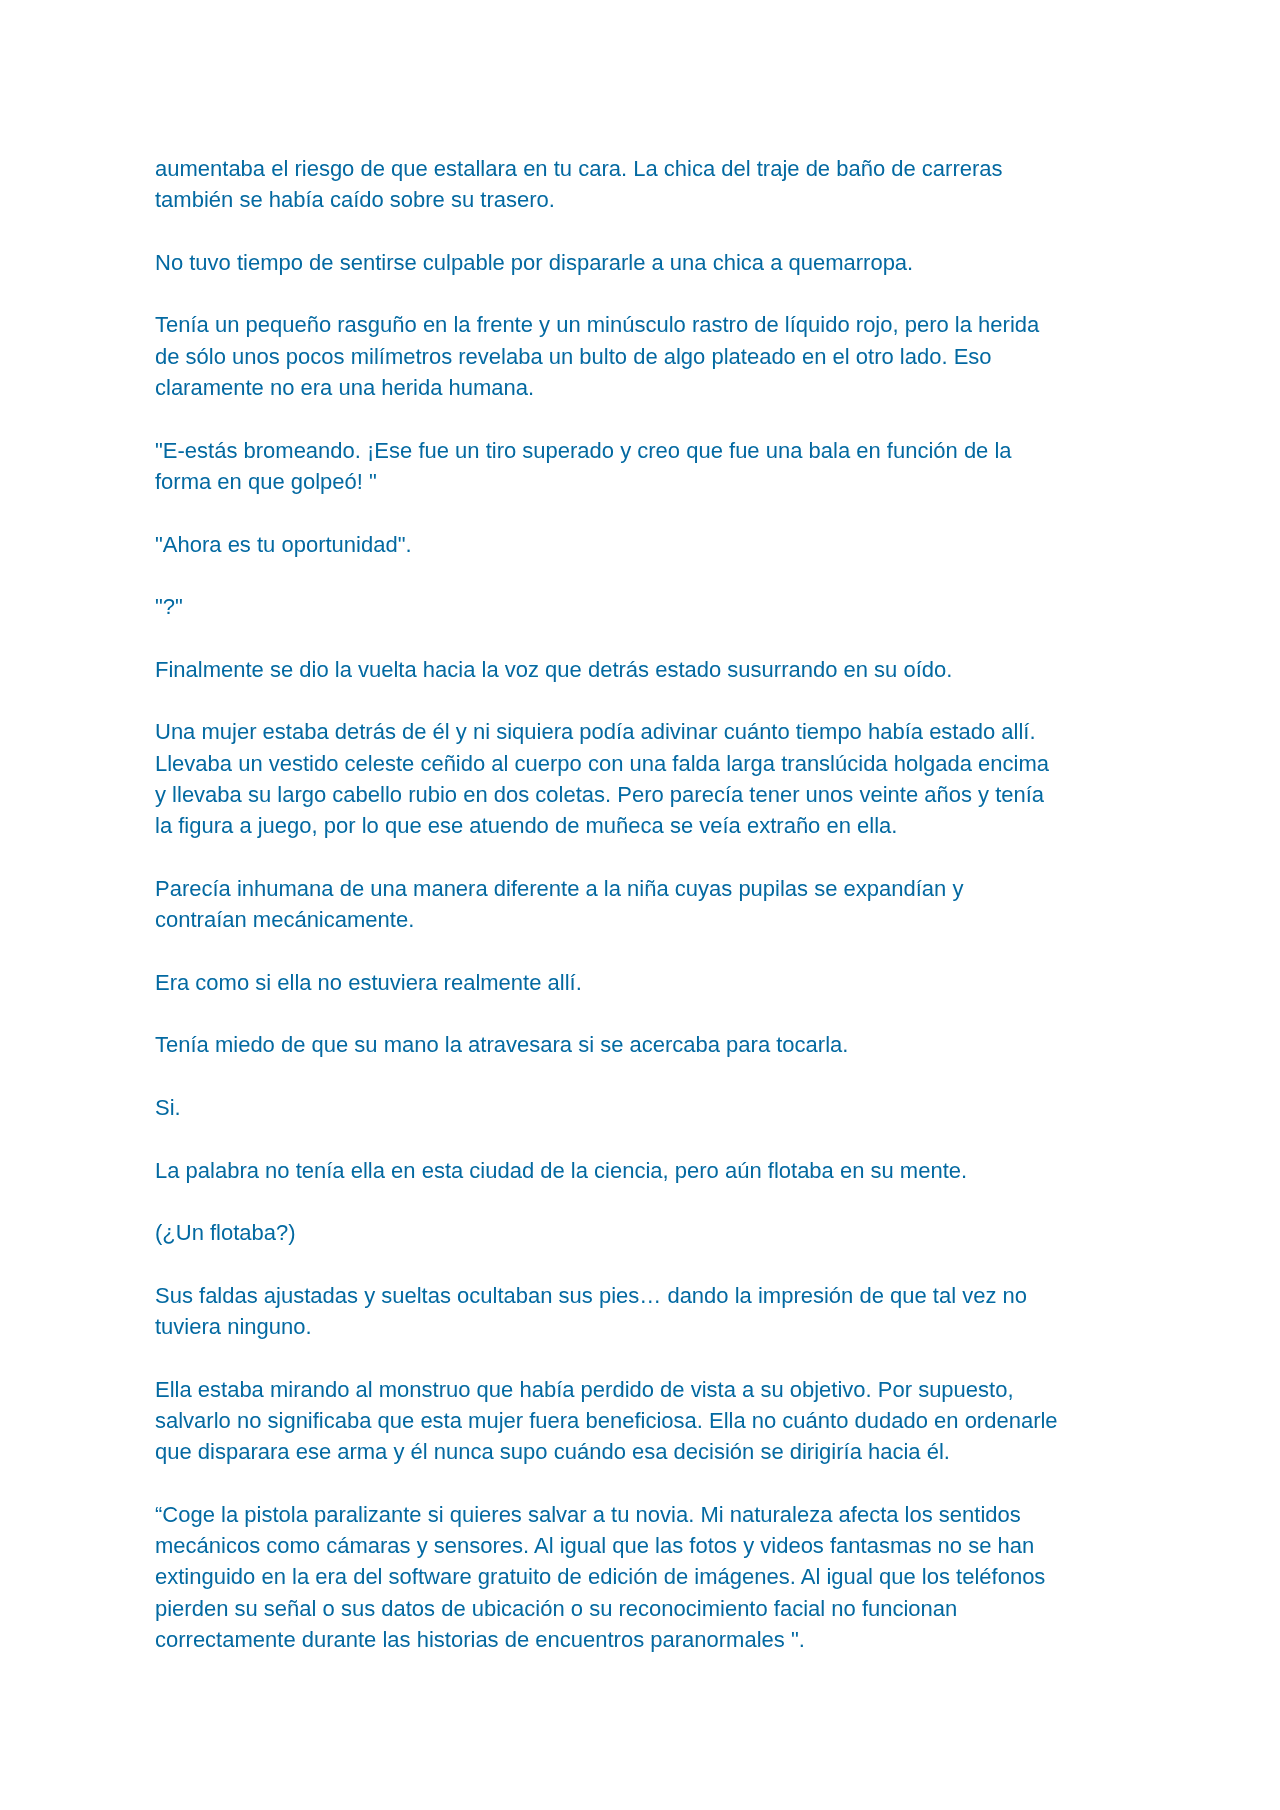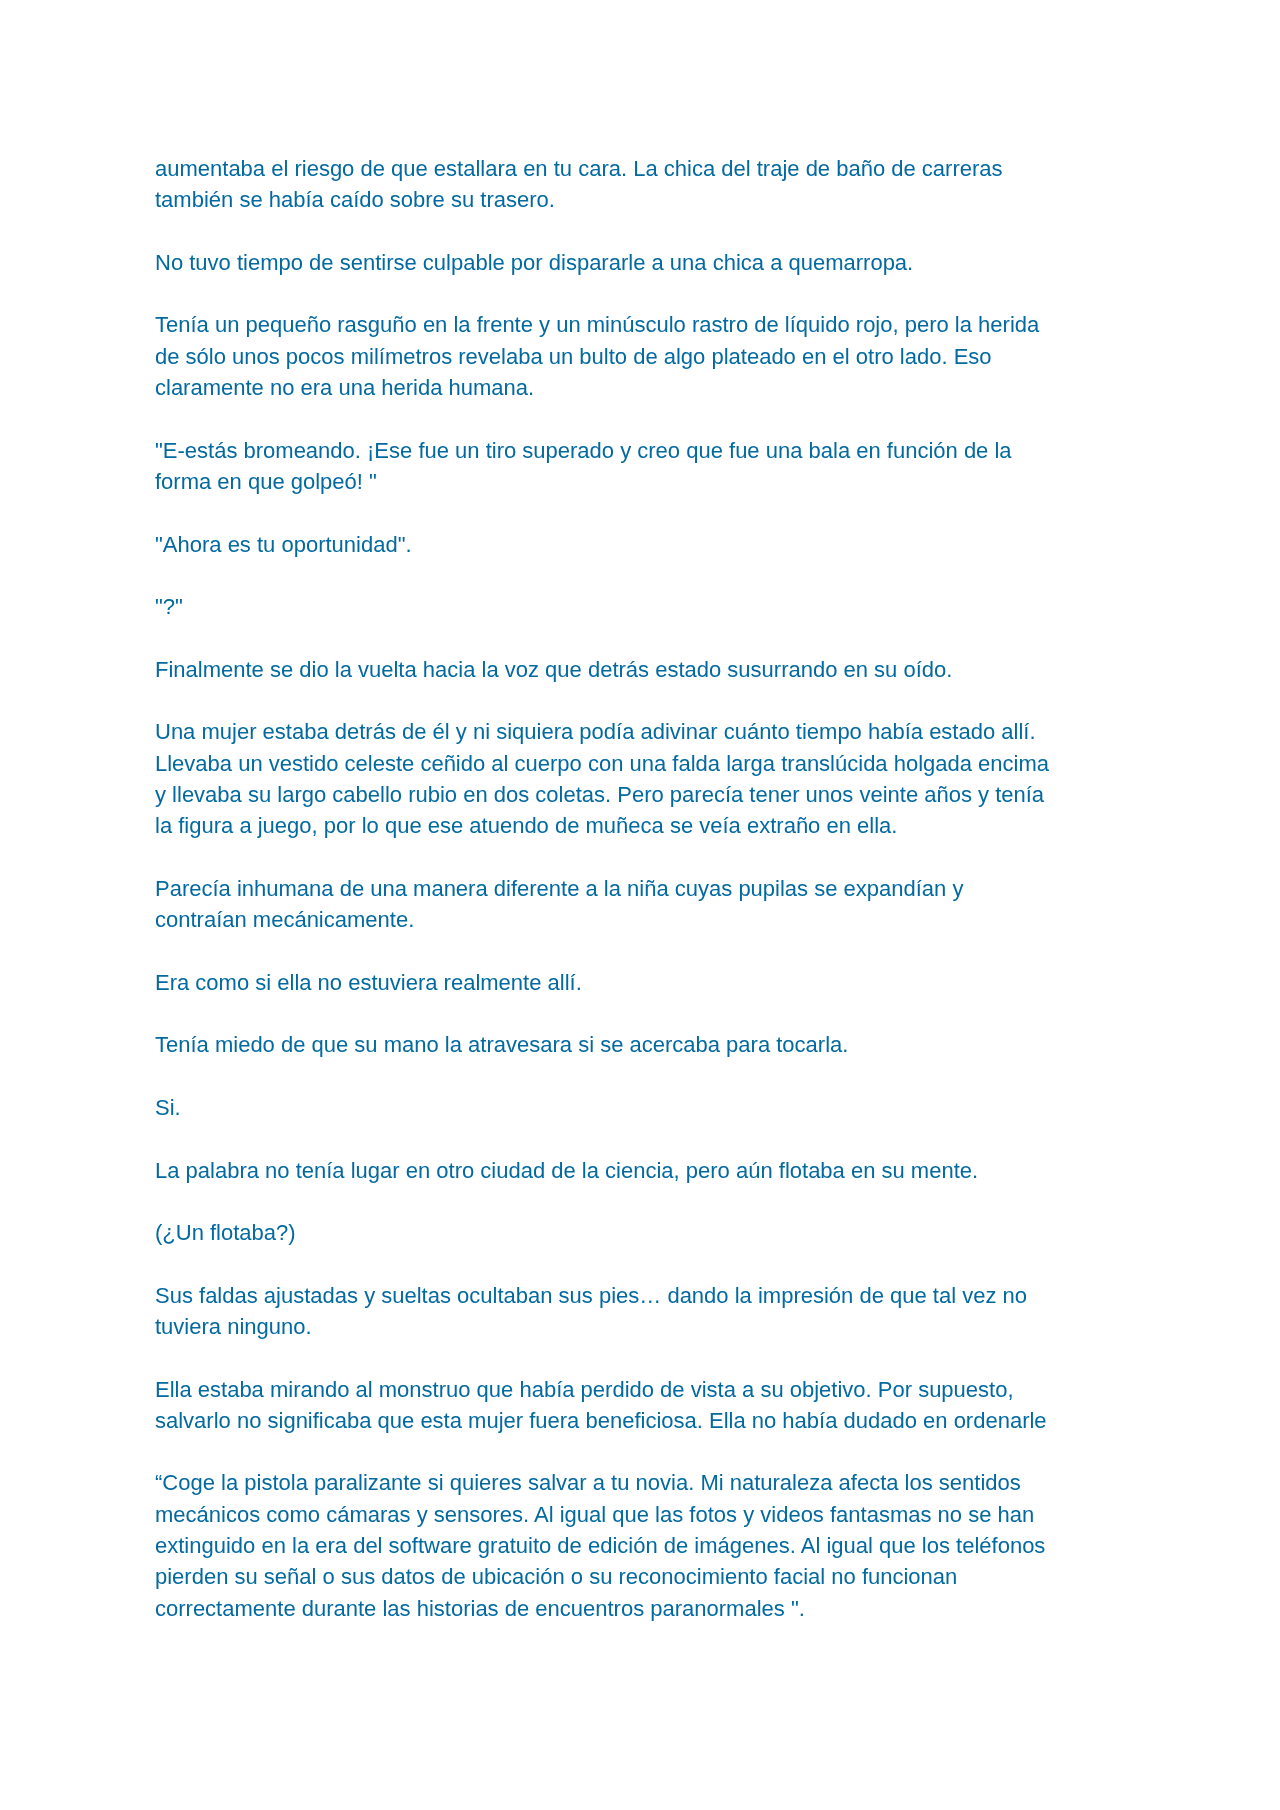--- a/index.html
+++ b/index.html
@@ -62,32 +62,33 @@
   <p class="para">
     <span class="line">Era como si ella no estuviera realmente allí.</span>
   </p>
   <p class="para">
     <span class="line">Tenía miedo de que su mano la atravesara si se acercaba para tocarla.</span>
   </p>
   <p class="para">
     <span class="line">Si.</span>
   </p>
   <p class="para">
-    <span class="line">La palabra no tenía lugar en otro ciudad de la ciencia, pero aún flotaba en su mente.</span>
+    <span class="line">La palabra no tenía ella en esta ciudad de la ciencia, pero aún flotaba en su mente.</span>
   </p>
   <p class="para">
     <span class="line">(¿Un flotaba?)</span>
   </p>
   <p class="para">
     <span class="line">Sus faldas ajustadas y sueltas ocultaban sus pies… dando la impresión de que tal vez no</span>
     <span class="line">tuviera ninguno.</span>
   </p>
   <p class="para">
     <span class="line">Ella estaba mirando al monstruo que había perdido de vista a su objetivo. Por supuesto,</span>
-    <span class="line">salvarlo no significaba que esta mujer fuera beneficiosa. Ella no había dudado en ordenarle</span>
+    <span class="line">salvarlo no significaba que esta mujer fuera beneficiosa. Ella no cuánto dudado en ordenarle</span>
+    <span class="line">que disparara ese arma y él nunca supo cuándo esa decisión se dirigiría hacia él.</span>
   </p>
   <p class="para">
     <span class="line">“Coge la pistola paralizante si quieres salvar a tu novia. Mi naturaleza afecta los sentidos</span>
     <span class="line">mecánicos como cámaras y sensores. Al igual que las fotos y videos fantasmas no se han</span>
     <span class="line">extinguido en la era del software gratuito de edición de imágenes. Al igual que los teléfonos</span>
     <span class="line">pierden su señal o sus datos de ubicación o su reconocimiento facial no funcionan</span>
     <span class="line">correctamente durante las historias de encuentros paranormales ".</span>
   </p>
 </div>
 

